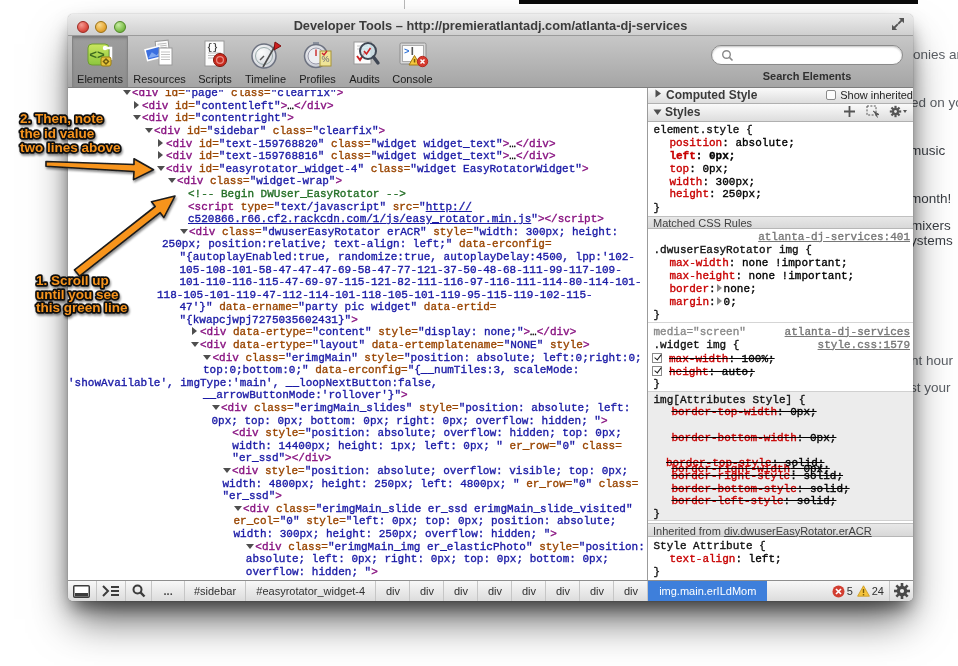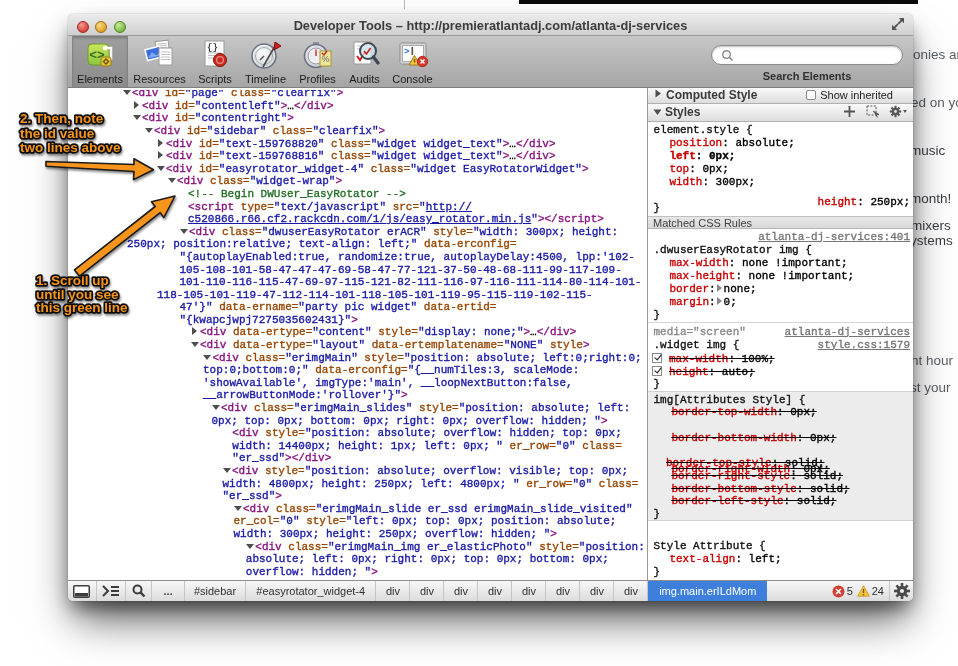--- a/index.html
+++ b/index.html
@@ -246,32 +246,32 @@
 <div class="cl" style="padding-left:64.5px"><i class="ad"></i><span class="t">&lt;div </span><span class="a">id=</span><span class="v">"contentright"</span><span class="t">&gt;</span></div>
 <div class="cl" style="padding-left:76.5px"><i class="ad"></i><span class="t">&lt;div </span><span class="a">id=</span><span class="v">"sidebar"</span><span class="k"> </span><span class="a">class=</span><span class="v">"clearfix"</span><span class="t">&gt;</span></div>
 <div class="cl" style="padding-left:88.5px"><i class="ar"></i><span class="t">&lt;div </span><span class="a">id=</span><span class="v">"text-159768820"</span><span class="k"> </span><span class="a">class=</span><span class="v">"widget widget_text"</span><span class="t">&gt;</span><span class="k">…</span><span class="t">&lt;/div&gt;</span></div>
 <div class="cl" style="padding-left:88.5px"><i class="ar"></i><span class="t">&lt;div </span><span class="a">id=</span><span class="v">"text-159768816"</span><span class="k"> </span><span class="a">class=</span><span class="v">"widget widget_text"</span><span class="t">&gt;</span><span class="k">…</span><span class="t">&lt;/div&gt;</span></div>
 <div class="cl" style="padding-left:88.5px"><i class="ad"></i><span class="t">&lt;div </span><span class="a">id=</span><span class="v">"easyrotator_widget-4"</span><span class="k"> </span><span class="a">class=</span><span class="v">"widget EasyRotatorWidget"</span><span class="t">&gt;</span></div>
 <div class="cl" style="padding-left:99.5px"><i class="ad"></i><span class="t">&lt;div </span><span class="a">class=</span><span class="v">"widget-wrap"</span><span class="t">&gt;</span></div>
 <div class="cl" style="padding-left:120px"><span class="c">&lt;!-- Begin DWUser_EasyRotator --&gt;</span></div>
 <div class="cl" style="padding-left:120px"><span class="t">&lt;script </span><span class="a">type=</span><span class="v">"text/javascript"</span><span class="k"> </span><span class="a">src=</span><span class="v">"</span><span class="u">http://</span></div>
 <div class="cl" style="padding-left:120px"><span class="u">c520866.r66.cf2.rackcdn.com/1/js/easy_rotator.min.js</span><span class="v">"</span><span class="t">&gt;&lt;/script&gt;</span></div>
 <div class="cl" style="padding-left:111.5px"><i class="ad"></i><span class="t">&lt;div </span><span class="a">class=</span><span class="v">"dwuserEasyRotator erACR"</span><span class="k"> </span><span class="a">style=</span><span class="v">"width: 300px; height:</span></div>
-<div class="cl" style="padding-left:59px"><span class="v">250px; position:relative; text-align: left;"</span><span class="k"> </span><span class="a">data-erconfig=</span></div>
+<div class="cl" style="padding-left:94px"><span class="v">250px; position:relative; text-align: left;"</span><span class="k"> </span><span class="a">data-erconfig=</span></div>
 <div class="cl" style="padding-left:111.5px"><span class="v">"{autoplayEnabled:true, randomize:true, autoplayDelay:4500, lpp:'102-</span></div>
 <div class="cl" style="padding-left:111.5px"><span class="v">105-108-101-58-47-47-47-69-58-47-77-121-37-50-48-68-111-99-117-109-</span></div>
 <div class="cl" style="padding-left:111.5px"><span class="v">101-110-116-115-47-69-97-115-121-82-111-116-97-116-111-114-80-114-101-</span></div>
 <div class="cl" style="padding-left:89px"><span class="v">118-105-101-119-47-112-114-101-118-105-101-119-95-115-119-102-115-</span></div>
 <div class="cl" style="padding-left:111.5px"><span class="v">47'}"</span><span class="k"> </span><span class="a">data-ername=</span><span class="v">"party pic widget"</span><span class="k"> </span><span class="a">data-ertid=</span></div>
 <div class="cl" style="padding-left:111.5px"><span class="v">"{kwapcjwpj7275035602431}"</span><span class="t">&gt;</span></div>
 <div class="cl" style="padding-left:122.5px"><i class="ar"></i><span class="t">&lt;div </span><span class="a">data-ertype=</span><span class="v">"content"</span><span class="k"> </span><span class="a">style=</span><span class="v">"display: none;"</span><span class="t">&gt;</span><span class="k">…</span><span class="t">&lt;/div&gt;</span></div>
 <div class="cl" style="padding-left:122.5px"><i class="ad"></i><span class="t">&lt;div </span><span class="a">data-ertype=</span><span class="v">"layout"</span><span class="k"> </span><span class="a">data-ertemplatename=</span><span class="v">"NONE"</span><span class="k"> </span><span class="a">style</span><span class="t">&gt;</span></div>
 <div class="cl" style="padding-left:135px"><i class="ad"></i><span class="t">&lt;div </span><span class="a">class=</span><span class="v">"erimgMain"</span><span class="k"> </span><span class="a">style=</span><span class="v">"position: absolute; left:0;right:0;</span></div>
 <div class="cl" style="padding-left:135px"><span class="v">top:0;bottom:0;"</span><span class="k"> </span><span class="a">data-erconfig=</span><span class="v">"{__numTiles:3, scaleMode:</span></div>
-<div class="cl" style="padding-left:135px"><span class="v">'showAvailable', imgType:'main', __loopNextButton:false,</span></div>
+<div class="cl" style=""><span class="v">'showAvailable', imgType:'main', __loopNextButton:false,</span></div>
 <div class="cl" style="padding-left:135px"><span class="v">__arrowButtonMode:'rollover'}"</span><span class="t">&gt;</span></div>
 <div class="cl" style="padding-left:143.5px"><i class="ad"></i><span class="t">&lt;div </span><span class="a">class=</span><span class="v">"erimgMain_slides"</span><span class="k"> </span><span class="a">style=</span><span class="v">"position: absolute; left:</span></div>
 <div class="cl" style="padding-left:143.5px"><span class="v">0px; top: 0px; bottom: 0px; right: 0px; overflow: hidden; "</span><span class="t">&gt;</span></div>
 <div class="cl" style="padding-left:164.3px"><span class="t">&lt;div </span><span class="a">style=</span><span class="v">"position: absolute; overflow: hidden; top: 0px;</span></div>
 <div class="cl" style="padding-left:164.3px"><span class="v">width: 14400px; height: 1px; left: 0px; "</span><span class="k"> </span><span class="a">er_row=</span><span class="v">"0"</span><span class="k"> </span><span class="a">class=</span></div>
 <div class="cl" style="padding-left:164.3px"><span class="v">"er_ssd"</span><span class="t">&gt;&lt;/div&gt;</span></div>
 <div class="cl" style="padding-left:154.5px"><i class="ad"></i><span class="t">&lt;div </span><span class="a">style=</span><span class="v">"position: absolute; overflow: visible; top: 0px;</span></div>
 <div class="cl" style="padding-left:154.5px"><span class="v">width: 4800px; height: 250px; left: 4800px; "</span><span class="k"> </span><span class="a">er_row=</span><span class="v">"0"</span><span class="k"> </span><span class="a">class=</span></div>
 <div class="cl" style="padding-left:154.5px"><span class="v">"er_ssd"</span><span class="t">&gt;</span></div>
 <div class="cl" style="padding-left:165.5px"><i class="ad"></i><span class="t">&lt;div </span><span class="a">class=</span><span class="v">"erimgMain_slide er_ssd erimgMain_slide_visited"</span></div>
@@ -281,21 +281,21 @@
 <div class="cl" style="padding-left:177.8px"><span class="v">absolute; left: 0px; right: 0px; top: 0px; bottom: 0px;</span></div>
 <div class="cl" style="padding-left:177.8px"><span class="v">overflow: hidden; "</span><span class="t">&gt;</span></div>
   </div>
       </div>
   <div id="divider"></div>
   <div id="sidebar">
     <div class="shead" style="top:0;height:16px;line-height:15px;">
       <span style="display:inline-block;margin:0 4px 0 6px;transform:translateY(-1px)"><svg width="8" height="9" viewBox="0 0 8 9">
               <path d="M1.5 0.5 L7 4.5 L1.5 8.5 Z" fill="#4f4f4f"></path>
             </svg></span>Computed Style
-      <span style="float:right;font-weight:normal;font-size:11px;color:#222;margin-right:20px;"><span style="display:inline-block;width:10px;height:10px;border:1px solid #8a8a8a;background:#fdfdfd;border-radius:2px;vertical-align:-1px;margin-right:4px;"></span>Show inherited</span>
+      <span style="float:right;font-weight:normal;font-size:11px;color:#222;margin-right:0;"><span style="display:inline-block;width:10px;height:10px;border:1px solid #8a8a8a;background:#fdfdfd;border-radius:2px;vertical-align:-1px;margin-right:4px;"></span>Show inherited</span>
     </div>
     <div class="shead" style="top:16px;height:18px;line-height:17px;">
       <span style="display:inline-block;margin:0 3px 0 5px;"><svg width="9" height="8" viewBox="0 0 9 8">
               <path d="M0.5 1.5 L8.5 1.5 L4.5 7 Z" fill="#4f4f4f"></path>
             </svg></span>Styles
       <span style="float:right;margin-right:5px;color:#555;">
       <svg width="13" height="13" viewBox="0 0 13 13" style="vertical-align:-2px">
               <path d="M6.5 1 V12 M1 6.5 H12" stroke="#555" stroke-width="1.8"></path>
             </svg>
       <svg width="15" height="13" viewBox="0 0 15 13" style="vertical-align:-2px;margin-left:6px">
@@ -315,21 +315,21 @@
                 <path d="M14 5 l4 0 l-2 3 z"></path>
               </g>
             </svg>
       </span>
     </div>
 <div class="sl" style="top:36.3px;left:5.5px;"><span class="sel">element.style {</span></div>
 <div class="sl" style="top:49.3px;left:21.4px;"><span class="pn">position</span>: absolute;</div>
 <div class="sl" style="top:62.3px;left:21.4px;font-weight:bold;"><span class="pn">left</span>: 0px;</div>
 <div class="sl" style="top:75.3px;left:21.4px;"><span class="pn">top</span>: 0px;</div>
 <div class="sl" style="top:88.3px;left:21.4px;"><span class="pn">width</span>: 300px;</div>
-<div class="sl" style="top:108px;left:21.4px;text-align:right;"><span class="pn">height</span>: 250px;</div>
+<div class="sl" style="top:100px;left:21.4px;"><span class="pn">height</span>: 250px;</div>
 <div class="sl" style="top:114.3px;left:5.5px;"><span class="sel">}</span></div>
 <div class="shbar" style="top:127.9px;height:13px;line-height:13px;">Matched CSS Rules</div>
 <div class="sl" style="top:142.7px;left:5.5px;"><span class="lnk" style="float:right">atlanta-dj-services:401</span></div>
 <div class="sl" style="top:155.7px;left:5.5px;"><span class="sel">.dwuserEasyRotator img {</span></div>
 <div class="sl" style="top:168.7px;left:21.4px;"><span class="pn">max-width</span>: none !important;</div>
 <div class="sl" style="top:181.7px;left:21.4px;"><span class="pn">max-height</span>: none !important;</div>
 <div class="sl" style="top:194.7px;left:21.4px;"><span class="pn">border</span>:<i class="sar"></i>none;</div>
 <div class="sl" style="top:207.7px;left:21.4px;"><span class="pn">margin</span>:<i class="sar"></i>0;</div>
 <div class="sl" style="top:220.7px;left:5.5px;"><span class="sel">}</span></div>
 <div class="ssep" style="top:233.5px"></div>
@@ -341,20 +341,21 @@
 <div class="gblk" style="top:303px;height:130px;"></div>
 <div class="sl" style="top:305.6px;left:5.5px;"><span class="sel">img[Attributes Style] {</span></div>
 <div class="sl" style="top:318.3px;left:23.4px;"><span class="strike"><span class="pn">border-top-width</span>: 0px;</span></div>
 <div class="sl" style="top:331.0px;left:23.4px;margin-top:44px;"><span class="strike"><span class="pn">border-right-width</span>: 0px;</span></div>
 <div class="sl" style="top:343.70000000000005px;left:23.4px;"><span class="strike"><span class="pn">border-bottom-width</span>: 0px;</span></div>
 <div class="sl" style="top:369.1px;left:18px;"><span class="strike"><span class="pn">border-top-style</span>: solid;</span></div>
 <div class="sl" style="top:381.8px;left:23.4px;"><span class="strike"><span class="pn">border-right-style</span>: solid;</span></div>
 <div class="sl" style="top:394.5px;left:23.4px;"><span class="strike"><span class="pn">border-bottom-style</span>: solid;</span></div>
 <div class="sl" style="top:407.20000000000005px;left:23.4px;"><span class="strike"><span class="pn">border-left-style</span>: solid;</span></div>
 <div class="sl" style="top:419.90000000000003px;left:5.5px;"><span class="sel">}</span></div>
+<div class="shbar" style="top:434.5px;height:14px;line-height:14px;">Inherited from <span class="und">div.dwuserEasyRotator.erACR</span></div>
 <div class="sl" style="top:451.5px;left:5.5px;"><span class="sel">Style Attribute {</span></div>
 <div class="sl" style="top:464.5px;left:21.4px;"><span class="pn">text-align</span>: left;</div>
 <div class="sl" style="top:477.5px;left:5.5px;"><span class="sel">}</span></div>
   </div>
 </div>
 <div id="statusbar">
   <div id="sbleft">
 <div class="sic" style="width:28.5px">
           <svg width="17" height="13" viewBox="0 0 17 13">
             <rect x="0.75" y="0.75" width="15.5" height="11.5" rx="1" fill="#fff" stroke="#3c3c3c" stroke-width="1.5"></rect>

